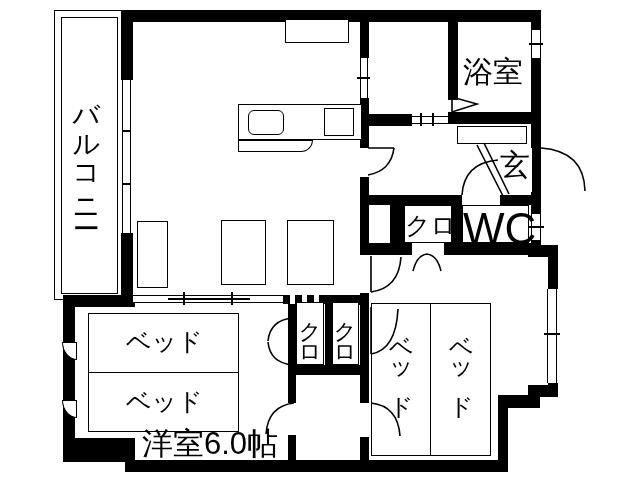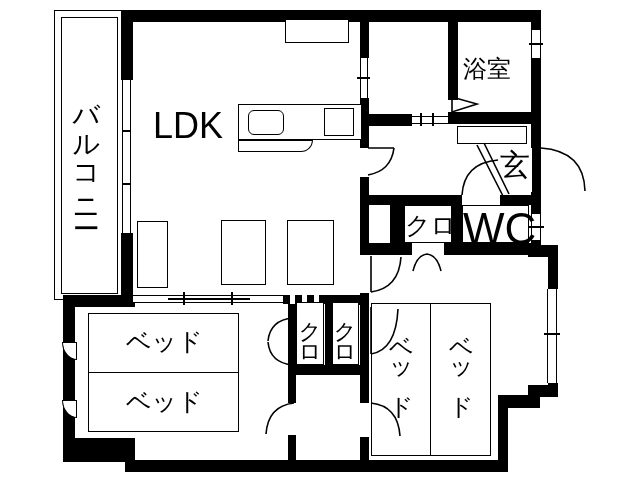--- a/index.html
+++ b/index.html
@@ -121,25 +121,25 @@
       <path d="M371,403 Q398,406 400,436"></path>
       <path d="M294,403 Q268,406 266,434"></path>
       <path d="M293,318 Q270,320 268,341 M293,365 Q270,363 268,342"></path>
       <path d="M413,271 Q417,255 427,254 Q437,255 441,271"></path>
       <path d="M452,97 L452,112 L477,104 Z"></path>
       <path d="M477,145 L503,196 M484,143 L509,194"></path>
     </g>
   </svg>
 
   <div class="lbl vert" style="left:72px;top:84px;height:180px;font-size:27px;">バルコニー</div>
-  <div class="lbl" style="left:153px;top:107px;font-size:36px;">LDK</div>
-  <div class="lbl" style="left:463px;top:56px;font-size:24px;">浴室</div>
+  <div class="lbl" style="left:463px;top:56px;font-size:30px;">浴室</div>
   <div class="lbl" style="left:500px;top:149px;font-size:30px;">玄</div>
   <div class="lbl" style="left:405px;top:212px;font-size:25px;">クロ</div>
   <div class="lbl" style="left:463px;top:206px;font-size:44px;">WC</div>
   <div class="lbl vert" style="left:389px;top:320px;height:125px;font-size:24px;">ベッド</div>
   <div class="lbl vert" style="left:449px;top:320px;height:125px;font-size:24px;">ベッド</div>
   <div class="lbl vert" style="left:299px;top:306px;height:58px;font-size:22px;letter-spacing:0;">クロ</div>
   <div class="lbl vert" style="left:334px;top:306px;height:58px;font-size:22px;letter-spacing:0;">クロ</div>
   <div class="lbl" style="left:126px;top:328px;font-size:25px;">ベッド</div>
   <div class="lbl" style="left:126px;top:388px;font-size:25px;">ベッド</div>
+  <div class="lbl" style="left:142px;top:428px;font-size:31px;">洋室6.0帖</div>
 
 </div>
 
 </body></html>

